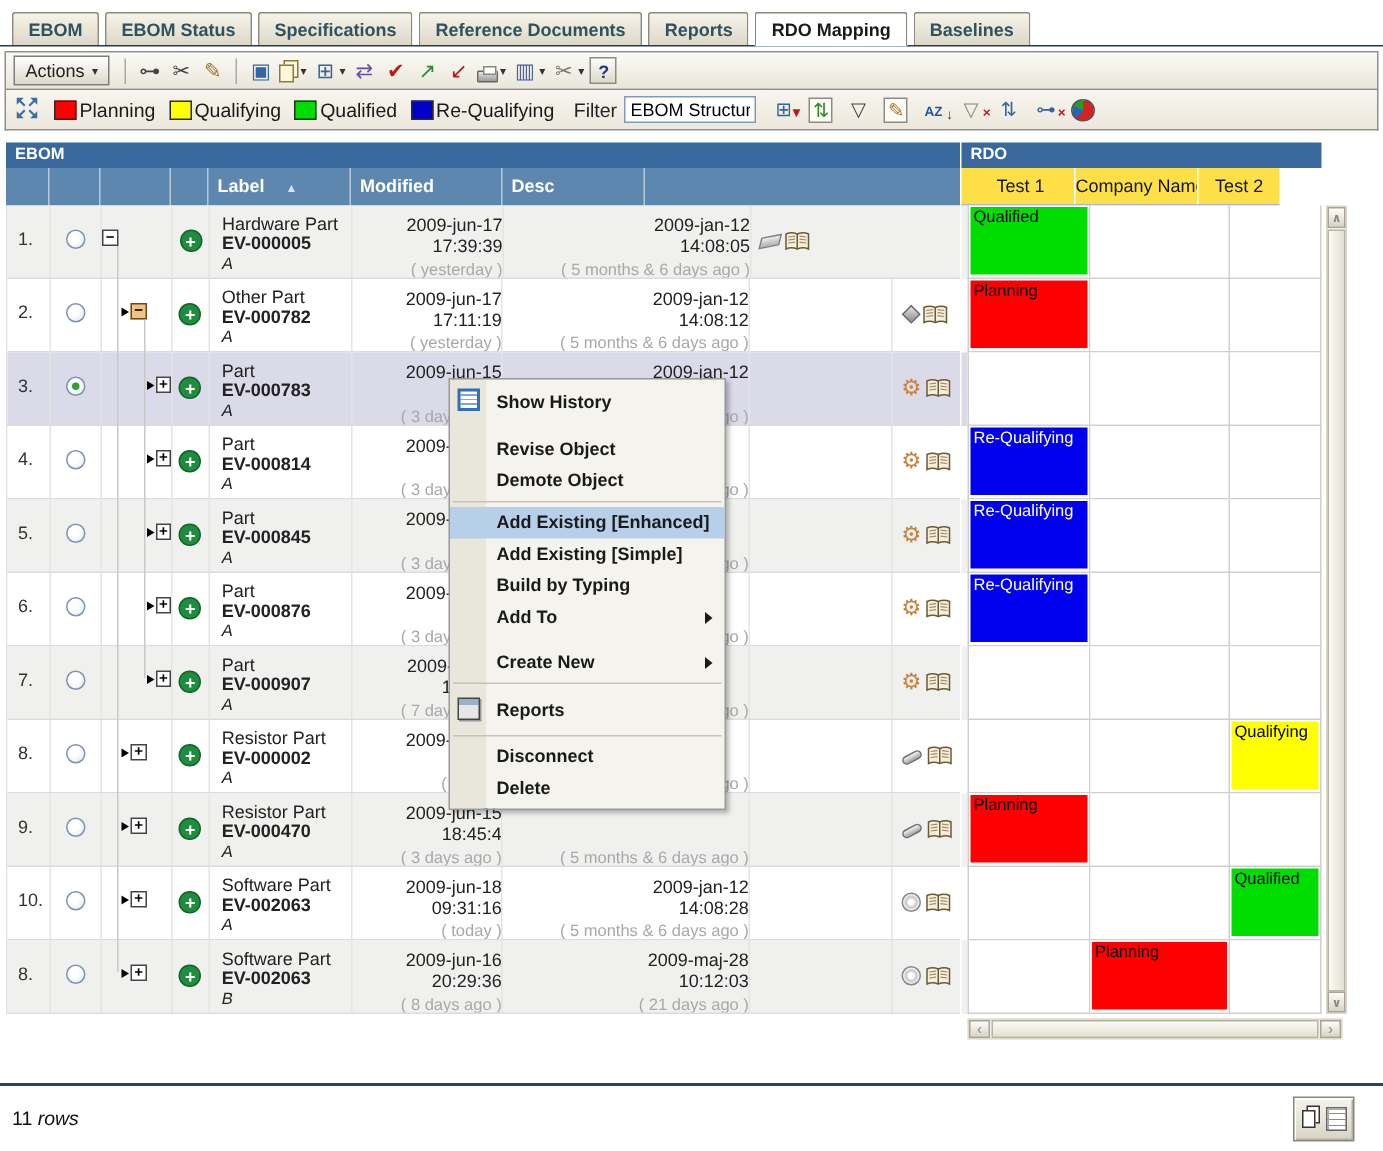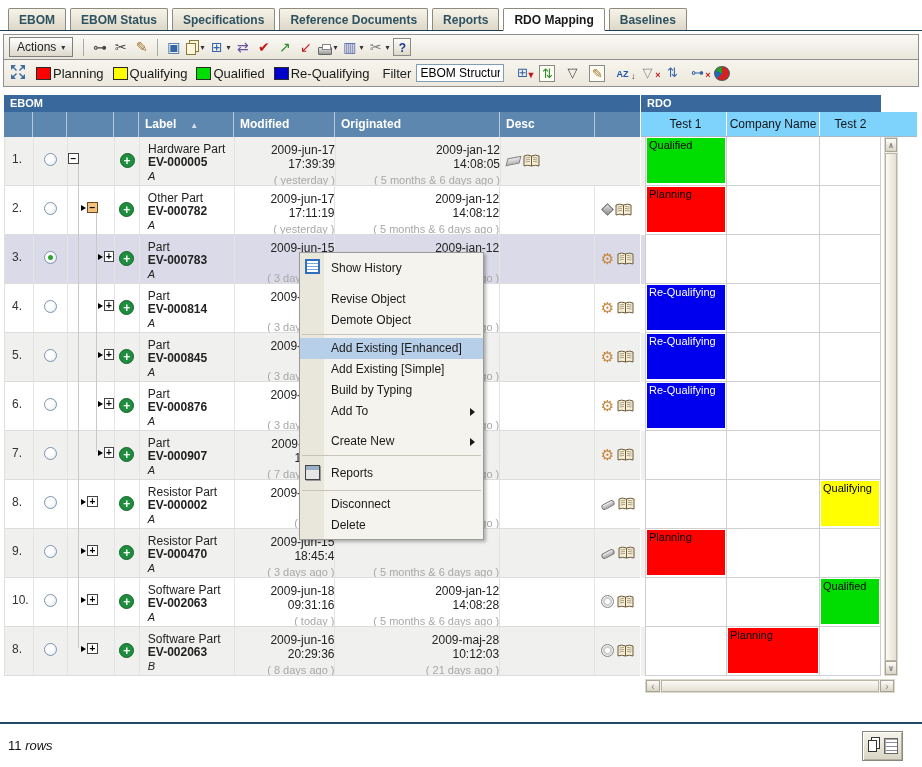--- a/index.html
+++ b/index.html
@@ -66,22 +66,22 @@
   
   #ebom-header { position:absolute; top:112px; left:4px; width:636px; height:25px;
                  display:flex; background:#5d87ae; }
   .hc { color:#fff; font-weight:bold; font-size:12px; padding:5px 0 0 6px;
         border-right:1px solid rgba(255,255,255,.55); white-space:nowrap; overflow:hidden; }
   .sort { margin-left:14px; font-size:8px; color:#d8e2ec; }
   .sort::before { content:"\25B2"; }
   .w0{width:29px}.w1{width:34px}.w2{width:47px}.w3{width:25px}.w4{width:95px}
   .w5{width:101px}.w6{width:165px}.w7{width:95px}.w8{width:45px;border-right:none}
 
-  #rdo-header { position:absolute; top:112px; left:641px; width:276px; height:25px;
-                display:flex; background:#7dd3fc; border-bottom:1px solid #a8b8c8; }
+  #rdo-header { position:absolute; top:112px; left:641px; width:212px; height:25px;
+                display:flex; background:#fde047; border-bottom:1px solid #a8b8c8; }
   .rhc { color:#15151a; font-size:12px; padding-top:5px; text-align:center;
          border-right:1px solid #fff; white-space:nowrap; overflow:hidden; }
   .rh-gutter{width:4px; border-right:none;} .rh1{width:82px}.rh2{width:93px}.rh3{width:61px;border-right:none}
 
   
   #ebom-rows { position:absolute; top:137px; left:4px; width:636px; border-left:1px solid #e0e0e0; }
   .row { display:flex; height:49px; border-bottom:1px solid #dcdcdc; background:#fff; }
   .row.odd { background:#f0f0ef; }
   .row.selected { background:#dadae8; }
   .cell { border-right:1px solid #e4e4e2; height:100%; overflow:hidden; }
@@ -160,21 +160,21 @@
   #hs-left { left:0; } #hs-right { right:0; }
   #hs-thumb { position:absolute; left:15px; top:0; width:218px; height:12px;
               background:linear-gradient(#fbfaf5,#e4e0d2); border:1px solid #b8b4a6; }
 
   
   #context-menu { position:absolute; left:299px; top:252px; width:185px; z-index:10;
                   border:1px solid #9a9a9a; box-shadow:2px 2px 3px rgba(0,0,0,.28);
                   background:linear-gradient(90deg,#e9e6db 0,#e9e6db 24px,#f4f3ee 24px);
                   padding:3px 0; }
   .menu-item { position:relative; height:21px; line-height:21px; padding-left:31px;
-               font-size:12px; color:#1a1a1a; white-space:nowrap; }
+               font-size:12px; color:#1a1a1a; white-space:nowrap;font-weight:bold; }
   .menu-item.first { height:24px; line-height:24px; }
   .menu-item.tall { height:28px; line-height:28px; }
   .menu-item.hl { background:#b7cfe8; }
   .menu-gap { height:9px; }
   .menu-sep { height:1px; background:#c6c3b8; margin:3px 2px; }
   .mi-icon { position:absolute; left:5px; top:3px; width:15px; height:15px; }
   .menu-item.tall .mi-icon { top:6px; }
   .mi-icon.history-icon { border:2px solid #2f6fbd;
         background:repeating-linear-gradient(180deg,#ffffff 0 2px,#7aa6dc 2px 3px); }
   .mi-icon.reports-icon { border:1px solid #444; box-shadow:1px 1px 0 #999;
@@ -284,21 +284,20 @@
 <div id="ebom-bar">EBOM</div>
 <div id="rdo-bar">RDO</div>
 
 <div id="ebom-header">
   <div class="hc w0"><span></span></div>
   <div class="hc w1"><span></span></div>
   <div class="hc w2"><span></span></div>
   <div class="hc w3"><span></span></div>
   <div class="hc w4"><span>Label</span><span class="sort"></span></div>
   <div class="hc w5"><span>Modified</span></div>
-  <div class="hc w6"><span>Originated</span></div>
   <div class="hc w7"><span>Desc</span></div>
   <div class="hc w8"><span></span></div>
 </div>
 <div id="rdo-header">
   <div class="rhc rh-gutter"></div>
   <div class="rhc rh1">Test 1</div>
   <div class="rhc rh2">Company Name</div>
   <div class="rhc rh3">Test 2</div>
 </div>
 

